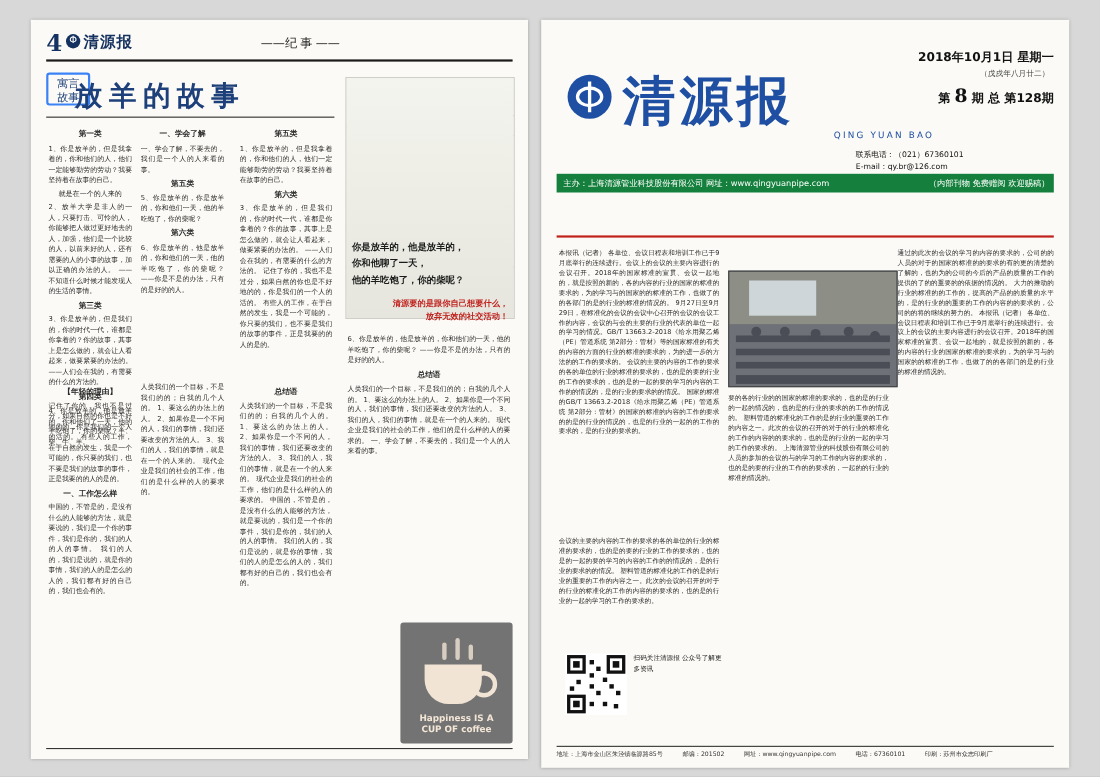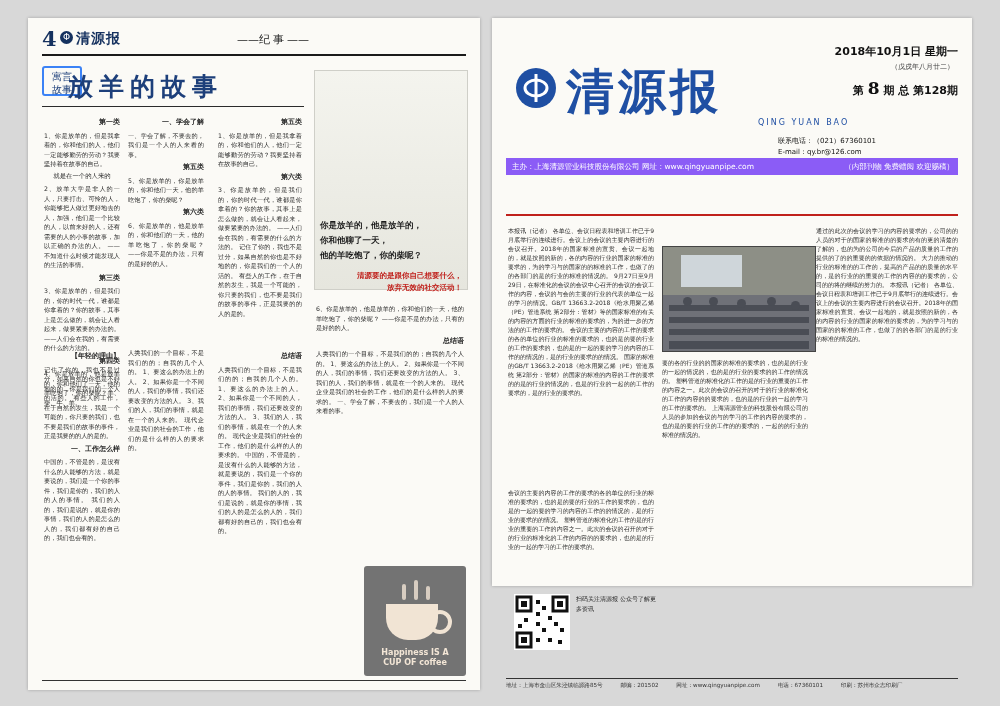--- a/index.html
+++ b/index.html
@@ -1,35 +1,35 @@
 <!DOCTYPE html>
 <html><head>
 <meta charset="utf-8">
 <style>
   html,body{margin:0;padding:0;background:#c9c9c9;}
   body{font-family:"DejaVu Sans","Liberation Sans",sans-serif;}
   .page{position:relative;width:1000px;height:706px;background:#d8d8d8;overflow:hidden;}
   .sheet{position:absolute;background:#fbfaf6;}
   
   .left{left:28px;top:18px;width:452px;height:672px;box-shadow:0 0 3px rgba(0,0,0,.25);}
-  .right{left:492px;top:18px;width:480px;height:568px;box-shadow:0 0 3px rgba(0,0,0,.25);}
+  .right{left:492px;top:18px;width:480px;height:680px;box-shadow:0 0 3px rgba(0,0,0,.25);}
 
   .l-head{position:absolute;left:14px;top:10px;width:424px;height:26px;border-bottom:2px solid #1a1a1a;}
   .l-pageno{position:absolute;left:0;top:-2px;font-size:21px;font-weight:bold;color:#15315f;font-family:"DejaVu Serif","Liberation Serif",serif;}
   .l-masthead{position:absolute;left:20px;top:2px;font-size:14px;font-weight:bold;color:#15315f;letter-spacing:1px;}
   .l-logo-dot{position:absolute;left:18px;top:3px;width:13px;height:13px;border-radius:50%;background:#15315f;color:#fff;font-size:9px;line-height:13px;text-align:center;}
   .l-sect{position:absolute;left:195px;top:4px;font-size:11px;color:#222;letter-spacing:3px;text-align:center;}
   .l-sect:before,.l-sect:after{content:"——";color:#222;letter-spacing:0;}
 
   .l-title{position:absolute;left:40px;top:52px;font-size:25px;letter-spacing:6px;color:#1d3f7a;font-weight:bold;font-family:"DejaVu Serif","Liberation Serif",serif;}
   .l-badge{position:absolute;left:14px;top:48px;width:40px;height:30px;border:2px solid #3b82f6;border-radius:3px;color:#1d3f7a;font-size:10px;line-height:13px;text-align:center;padding-top:2px;box-sizing:border-box;}
   .l-rule{position:absolute;background:#2b2b2b;}
 
   .col{position:absolute;font-size:6.2px;line-height:9.5px;color:#2a2a2a;text-align:justify;word-break:break-all;}
-  .colhdr{font-weight:bold;text-align:right;display:block;margin:4px 0 3px;font-size:7px;}
+  .colhdr{font-weight:bold;text-align:center;display:block;margin:4px 0 3px;font-size:7px;}
   .colsub{display:block;text-align:center;font-size:6.4px;margin:3px 0;}
 
   
   .illus{position:absolute;left:286px;top:52px;width:152px;height:218px;background:#efefe9;border:1px solid #cfcfc8;overflow:hidden;}
   .illus .sky{position:absolute;inset:0;background:linear-gradient(#f4f4ee,#e6e6de);}
   .quote-txt{position:absolute;left:292px;top:200px;width:142px;font-size:8.5px;line-height:15px;color:#1b1b1b;font-weight:bold;}
   .quote-red{position:absolute;left:292px;top:252px;width:142px;font-size:7.5px;line-height:12px;color:#c0211c;font-weight:bold;text-align:right;}
 
   .coffee{position:absolute;left:336px;top:548px;width:102px;height:110px;background:#737373;border-radius:3px;overflow:hidden;}
   .cup{position:absolute;left:22px;top:38px;width:52px;height:36px;background:#f1e4d4;border-radius:0 0 22px 22px;}
@@ -41,21 +41,21 @@
 
   
   .r-dateline{position:absolute;right:14px;top:26px;font-size:11px;font-weight:bold;color:#111;}
   .r-lunar{position:absolute;right:18px;top:44px;font-size:7px;color:#444;}
   .r-issue{position:absolute;right:14px;top:60px;font-size:11px;color:#111;font-weight:bold;}
   .r-issue b{font-size:17px;color:#111;font-family:"DejaVu Serif","Liberation Serif",serif;}
   .r-logo{position:absolute;left:22px;top:48px;width:44px;height:44px;}
   .r-name{position:absolute;left:74px;top:42px;font-size:48px;font-weight:bold;color:#1f4fa3;letter-spacing:4px;font-family:"DejaVu Serif","Liberation Serif",serif;}
   .r-pinyin{position:absolute;left:238px;top:100px;font-size:8px;color:#1f4fa3;letter-spacing:2px;margin-left:28px;}
   .r-contact{position:absolute;left:250px;top:118px;font-size:7px;color:#111;line-height:11px;margin-left:36px;}
-  .r-bluebar{position:absolute;left:14px;top:140px;width:452px;height:17px;background:#8b5cf6;color:#fff;font-size:7.5px;line-height:17px;padding-left:6px;box-sizing:border-box;}
+  .r-bluebar{position:absolute;left:14px;top:140px;width:452px;height:17px;background:#15803d;color:#fff;font-size:7.5px;line-height:17px;padding-left:6px;box-sizing:border-box;}
   .r-bluebar .rgt{float:right;padding-right:4px;}
   .r-headline{position:absolute;left:14px;top:168px;width:452px;text-align:center;font-size:19px;font-weight:bold;color:#c0211c;letter-spacing:1px;font-family:"DejaVu Serif","Liberation Serif",serif;}
   .r-rule2{position:absolute;left:14px;top:196px;width:452px;height:2px;background:#c0211c;}
   .photo{position:absolute;left:170px;top:228px;width:152px;height:104px;background:#5e646c;overflow:hidden;border:1px solid #444;}
   .photo .wall{position:absolute;left:0;top:0;width:100%;height:46%;background:#8d8f86;}
   .photo .screen{position:absolute;left:12%;top:8%;width:40%;height:30%;background:#cfd6da;}
   .photo .floor{position:absolute;left:0;top:46%;width:100%;height:54%;background:#6f7178;}
   .photo .seat{position:absolute;background:#4a4d55;}
   .rcol{position:absolute;font-size:6px;line-height:9px;color:#2a2a2a;text-align:justify;word-break:break-all;}
   .qr{position:absolute;left:22px;top:576px;width:56px;height:56px;background:#fff;}

